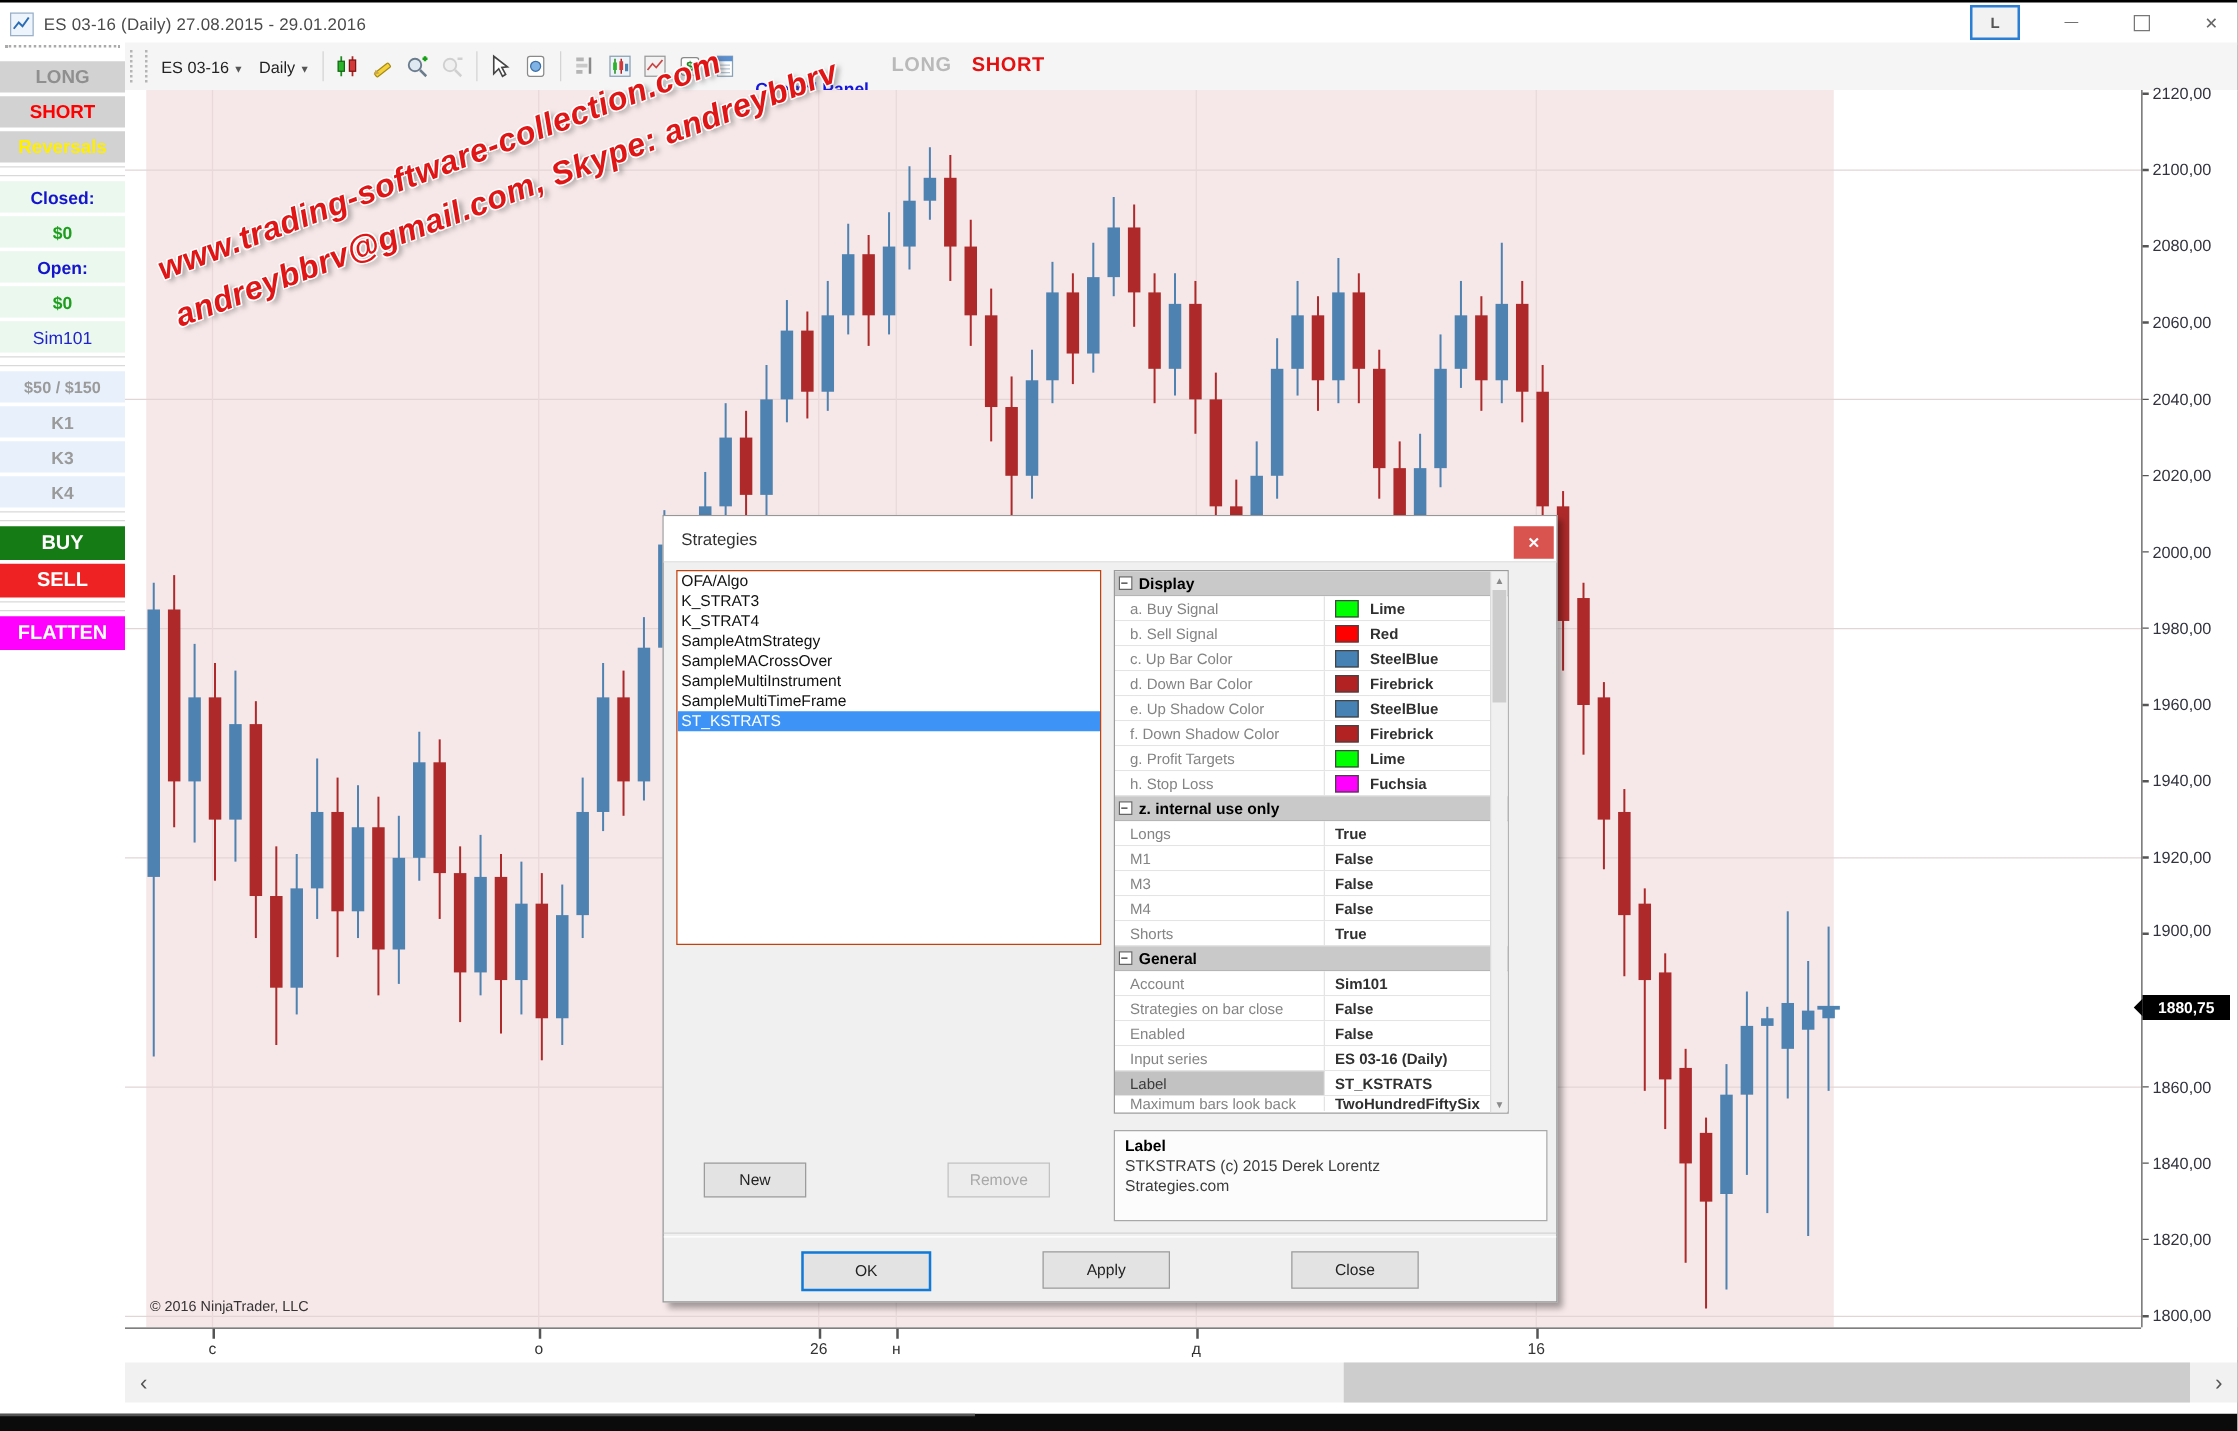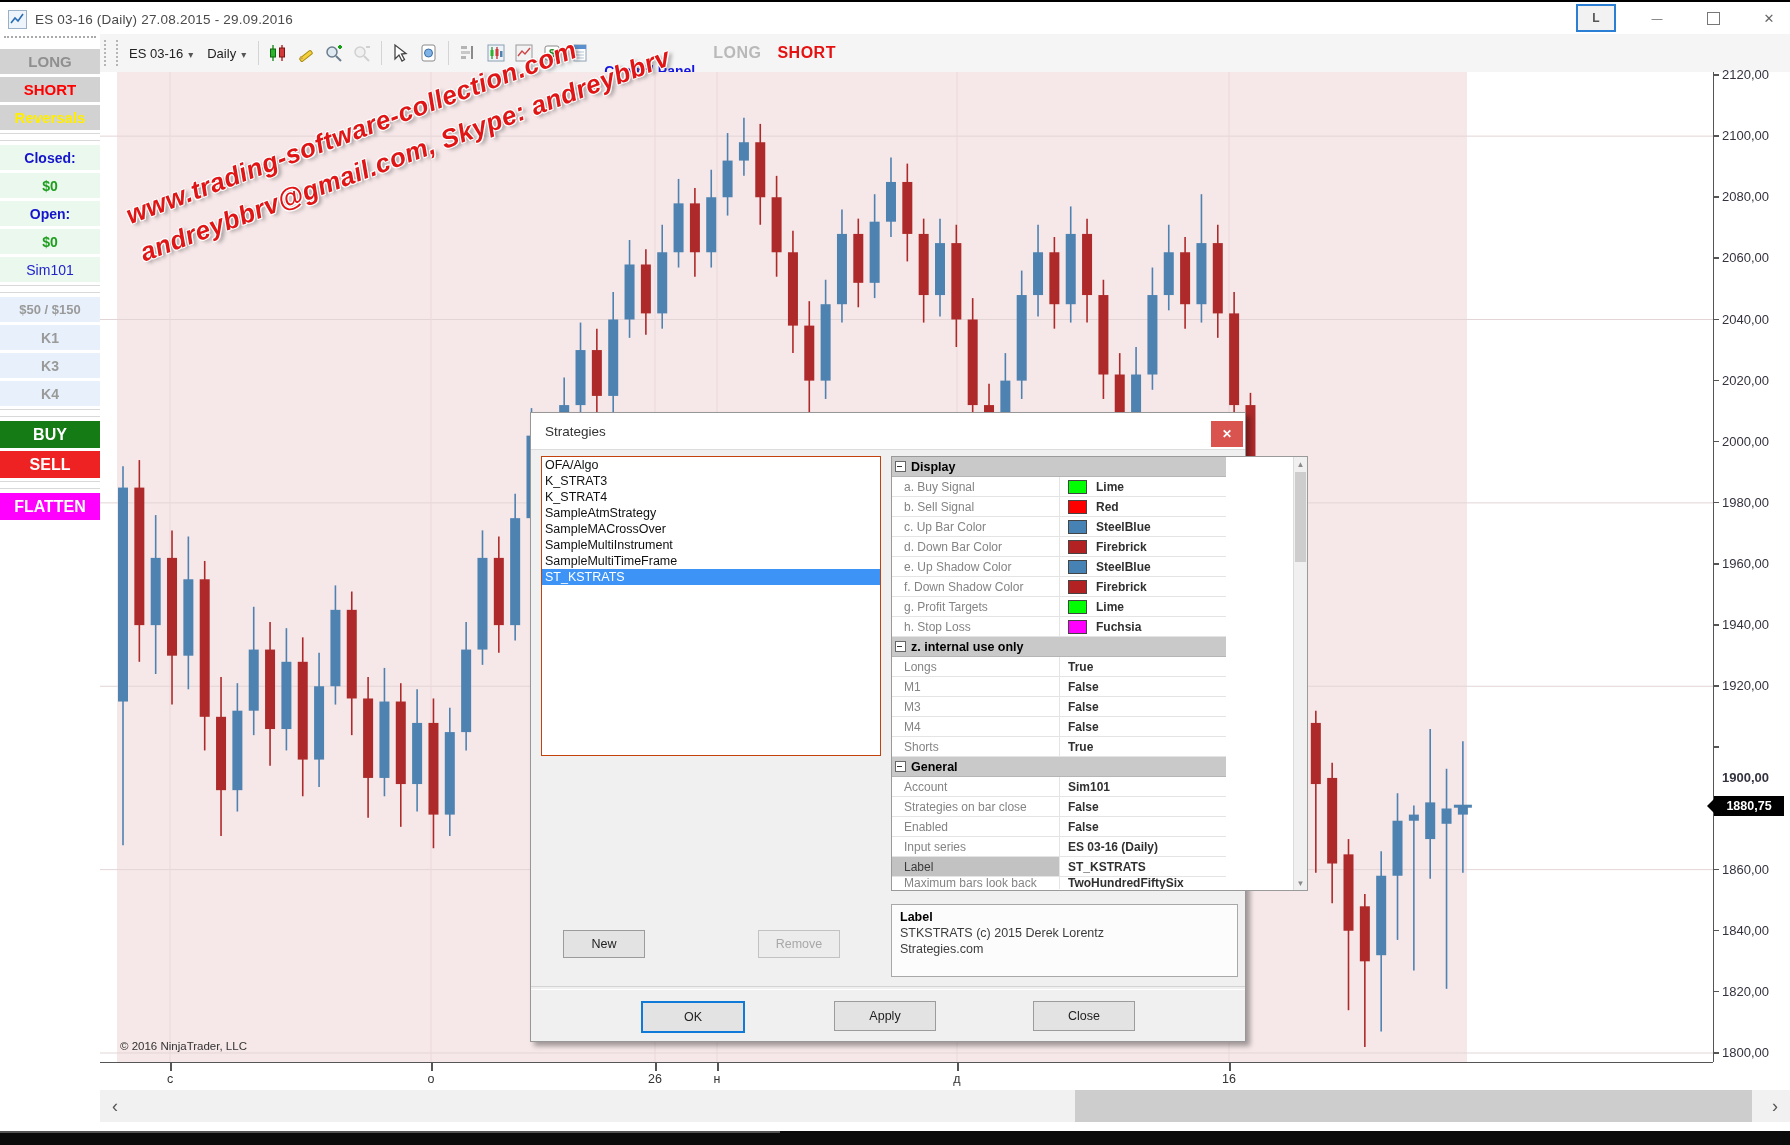--- a/index.html
+++ b/index.html
@@ -92,21 +92,21 @@
   .btn.disabled{color:#a8a8a8;background:#ececec;border-color:#c2c2c2;}
   .btn-new{left:32px;top:517px;width:80px;height:26px;}
   .btn-remove{left:227px;top:517px;width:80px;height:26px;}
   .btn-ok{left:110px;top:588px;width:100px;height:28px;border:2px solid #0f7ad8;}
   .btn-apply{left:303px;top:588px;width:100px;height:28px;}
   .btn-close{left:502px;top:588px;width:100px;height:28px;}
   .dlg-groove{position:absolute;left:0px;top:573px;width:714px;height:2px;border-top:1px solid #d4d4d4;border-bottom:1px solid #fff;}
   .grip{position:absolute;right:3px;bottom:3px;width:10px;height:10px;
     box-shadow:8px 8px 0 -7px #999,4px 8px 0 -7px #999,8px 4px 0 -7px #999,0 8px 0 -7px #999,8px 0 0 -7px #999;}
   
-  .prop-grid{position:absolute;left:360px;top:43px;width:417px;height:435px;background:#fff;border:1px solid #9a9a9a;
+  .prop-grid{position:absolute;left:360px;top:43px;width:316px;height:435px;background:#fff;border:1px solid #9a9a9a;
     overflow:hidden;box-sizing:border-box;}
   .pg-inner{position:absolute;left:0;top:0;width:334px;}
   .pg-header{height:19px;background:#c9c9c9;display:flex;align-items:center;font-size:12.5px;font-weight:bold;color:#000;
     border-bottom:1px solid #b5b5b5;}
   .pg-header .minus{width:9px;height:9px;border:1px solid #666;background:#fff;margin:0 5px 0 3px;position:relative;}
   .pg-header .minus::after{content:"";position:absolute;left:1px;top:3.5px;width:5px;height:1.5px;background:#333;}
   .pg-row{height:19px;display:flex;align-items:stretch;border-bottom:1px solid #e4e4e4;font-size:12px;background:#fff;}
   .pg-row.clip{height:12px;overflow:hidden;border-bottom:none;}
   .pg-label{width:155px;color:#848484;padding-left:12px;display:flex;align-items:center;border-right:1px solid #e4e4e4;}
   .pg-row.sel .pg-label{background:#c2c2c2;color:#3a3a3a;}
@@ -127,21 +127,21 @@
 <body>
 
 <div class="screen">
 
   <div class="titlebar">
     <span class="app-icon">
       <svg width="17" height="17">
           <polyline points="2,12 6,7 9,10 14,3" fill="none" stroke="#2a6db5" stroke-width="1.6"></polyline>
         </svg>
     </span>
-    <span class="win-title">ES 03-16 (Daily)  27.08.2015 - 29.09.2016</span>
+    <span class="win-title">ES 03-16 (Daily)  27.08.2015 - 29.01.2016</span>
     <div class="win-controls">
       <span class="link-btn">L</span>
       <span class="wbtn min"></span>
       <span class="wbtn max">
           <span></span>
         </span>
       <span class="wbtn close"></span>
     </div>
   </div>
 
@@ -475,21 +475,21 @@
       <span class="p-lbl" style="top: 361.75px;">2000,00</span>
       <span class="p-tick" style="top: 429.875px;"></span>
       <span class="p-lbl" style="top: 422.875px;">1980,00</span>
       <span class="p-tick" style="top: 491px;"></span>
       <span class="p-lbl" style="top: 484px;">1960,00</span>
       <span class="p-tick" style="top: 552.125px;"></span>
       <span class="p-lbl" style="top: 545.125px;">1940,00</span>
       <span class="p-tick" style="top: 613.25px;"></span>
       <span class="p-lbl" style="top: 606.25px;">1920,00</span>
       <span class="p-tick" style="top: 674.375px;"></span>
-      <span class="p-lbl" style="top: 698px; font-weight: bold;">1900,00</span>
+      <span class="p-lbl" style="top: 665px;">1900,00</span>
       <span class="p-tick" style="top: 735.5px;"></span>
       <span class="p-lbl" style="top: 728.5px;">1880,00</span>
       <span class="p-tick" style="top: 796.625px;"></span>
       <span class="p-lbl" style="top: 789.625px;">1860,00</span>
       <span class="p-tick" style="top: 857.75px;"></span>
       <span class="p-lbl" style="top: 850.75px;">1840,00</span>
       <span class="p-tick" style="top: 918.875px;"></span>
       <span class="p-lbl" style="top: 911.875px;">1820,00</span>
       <span class="p-tick" style="top: 980px;"></span>
       <span class="p-lbl" style="top: 973px;">1800,00</span>

